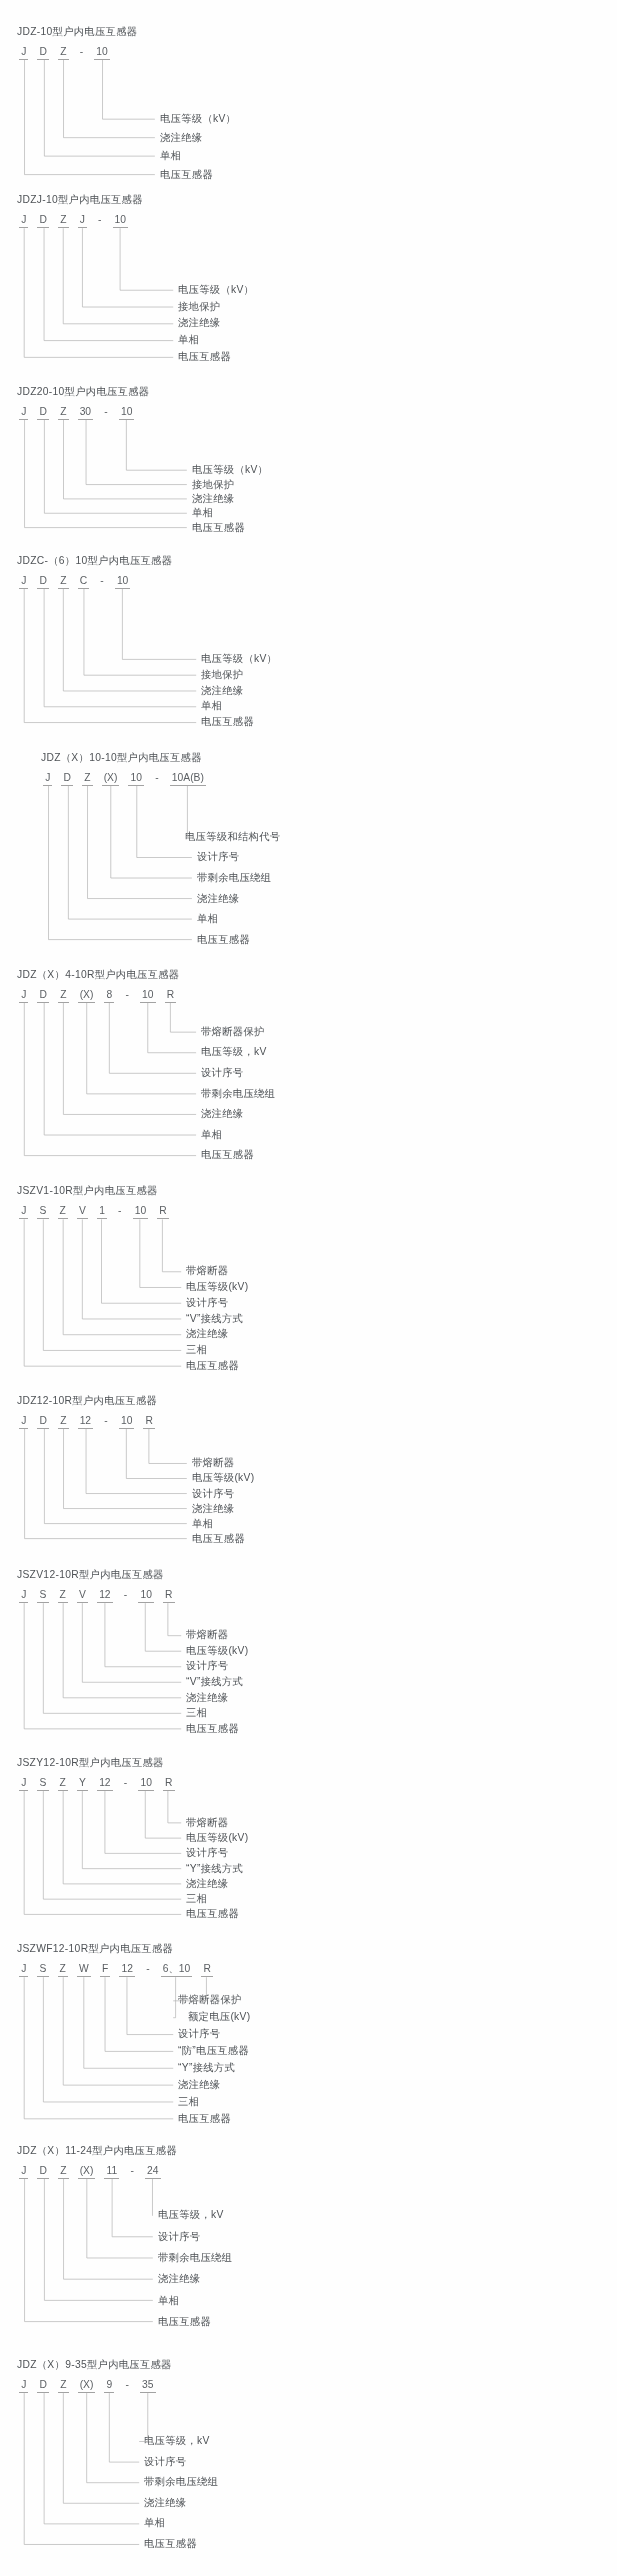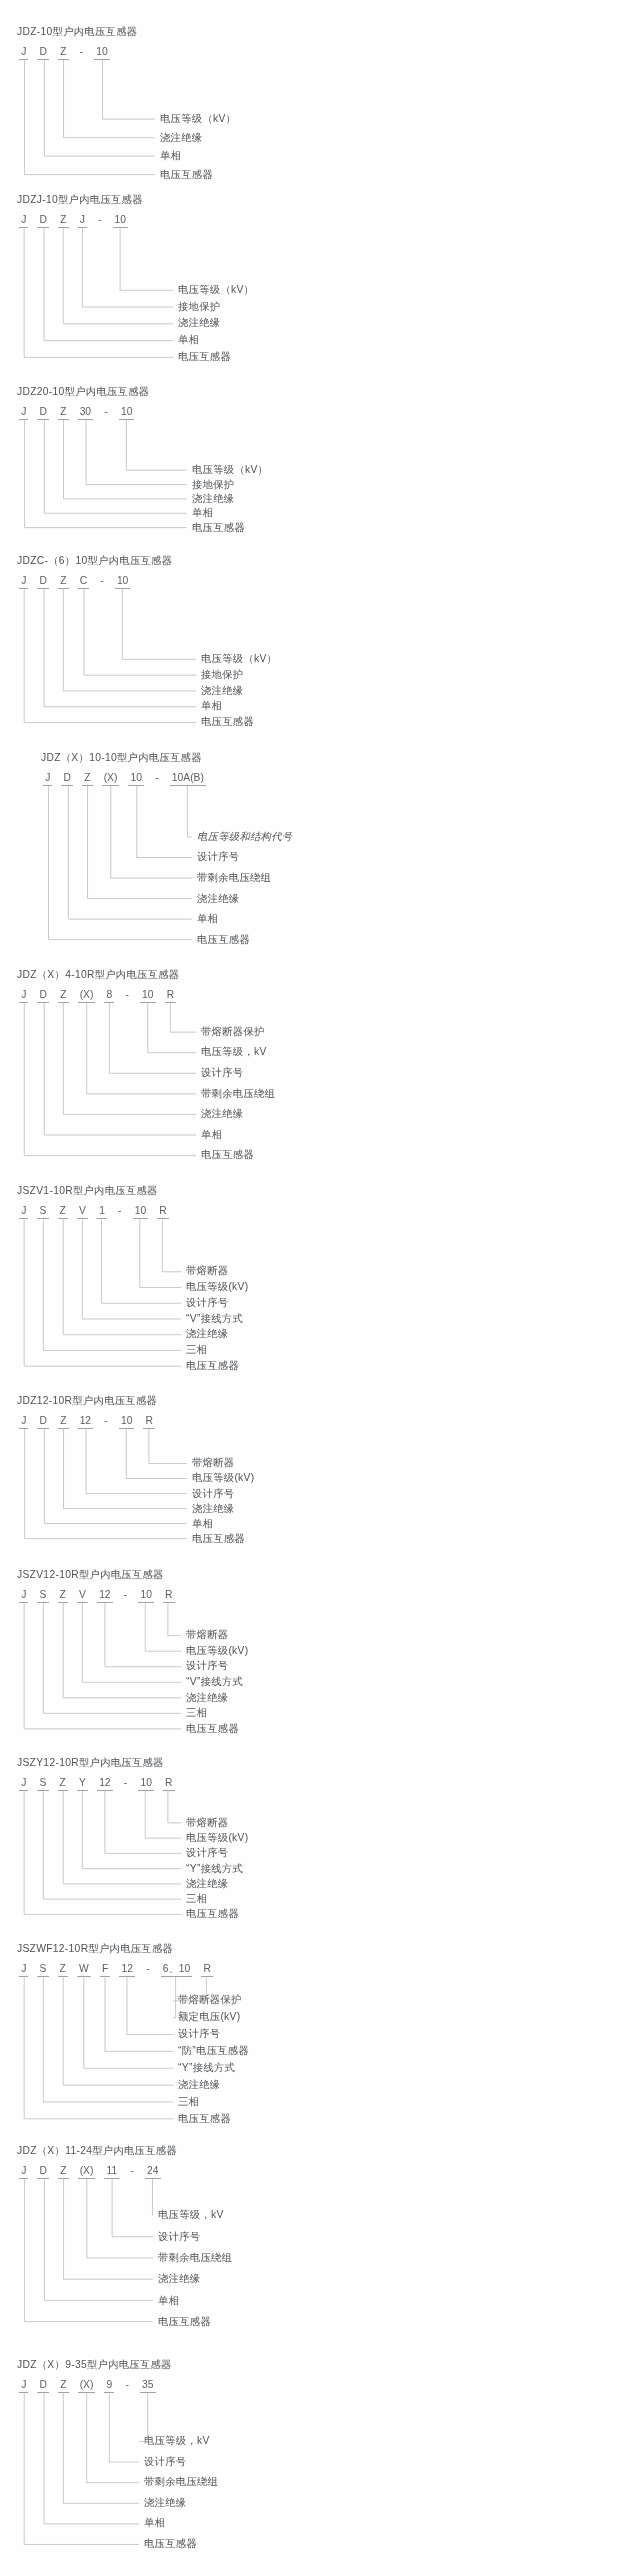--- a/index.html
+++ b/index.html
@@ -120,21 +120,21 @@
       <div class="sec-title">JDZ（X）10-10型户内电压互感器</div>
       <div class="code-row">
         <span class="tok">J</span>
         <span class="tok">D</span>
         <span class="tok">Z</span>
         <span class="tok">(X)</span>
         <span class="tok">10</span>
         <span class="tok sep">-</span>
         <span class="tok">10A(B)</span>
       </div>
-      <div class="meaning" style="left: 156px; top: 79px; font-style: italic;">电压等级和结构代号</div>
+      <div class="meaning" style="left: 144px; top: 79px;">电压等级和结构代号</div>
       <div class="meaning" style="left: 156px; top: 99px;">设计序号</div>
       <div class="meaning" style="left: 156px; top: 120px;">带剩余电压绕组</div>
       <div class="meaning" style="left: 156px; top: 141px;">浇注绝缘</div>
       <div class="meaning" style="left: 156px; top: 161px;">单相</div>
       <div class="meaning" style="left: 156px; top: 182px;">电压互感器</div>
       <svg class="lines" width="156" height="156" viewBox="0 0 227 228">
         <path d="M 213.5 0 L 213.5 74.5 L 220 74.5"></path>
         <path d="M 139.5 0 L 139.5 104.5 L 220 104.5"></path>
         <path d="M 101.5 0 L 101.5 134.5 L 220 134.5"></path>
         <path d="M 67.5 0 L 67.5 164.5 L 220 164.5"></path>
@@ -291,21 +291,21 @@
         <span class="tok">S</span>
         <span class="tok">Z</span>
         <span class="tok">W</span>
         <span class="tok">F</span>
         <span class="tok">12</span>
         <span class="tok sep">-</span>
         <span class="tok">6、10</span>
         <span class="tok">R</span>
       </div>
       <div class="meaning" style="left: 161px; top: 51px;">带熔断器保护</div>
-      <div class="meaning" style="left: 161px; top: 68px;">额定电压(kV)</div>
+      <div class="meaning" style="left: 171px; top: 68px;">额定电压(kV)</div>
       <div class="meaning" style="left: 161px; top: 85px;">设计序号</div>
       <div class="meaning" style="left: 161px; top: 102px;">“防”电压互感器</div>
       <div class="meaning" style="left: 161px; top: 119px;">“Y”接线方式</div>
       <div class="meaning" style="left: 161px; top: 136px;">浇注绝缘</div>
       <div class="meaning" style="left: 161px; top: 153px;">三相</div>
       <div class="meaning" style="left: 161px; top: 170px;">电压互感器</div>
       <svg class="lines" width="161" height="145" viewBox="0 0 235 211">
         <path d="M 276.5 0 L 276.5 34.5 L 228 34.5"></path>
         <path d="M 231.5 0 L 231.5 59.1 L 228 59.1"></path>
         <path d="M 160.5 0 L 160.5 83.7 L 228 83.7"></path>

